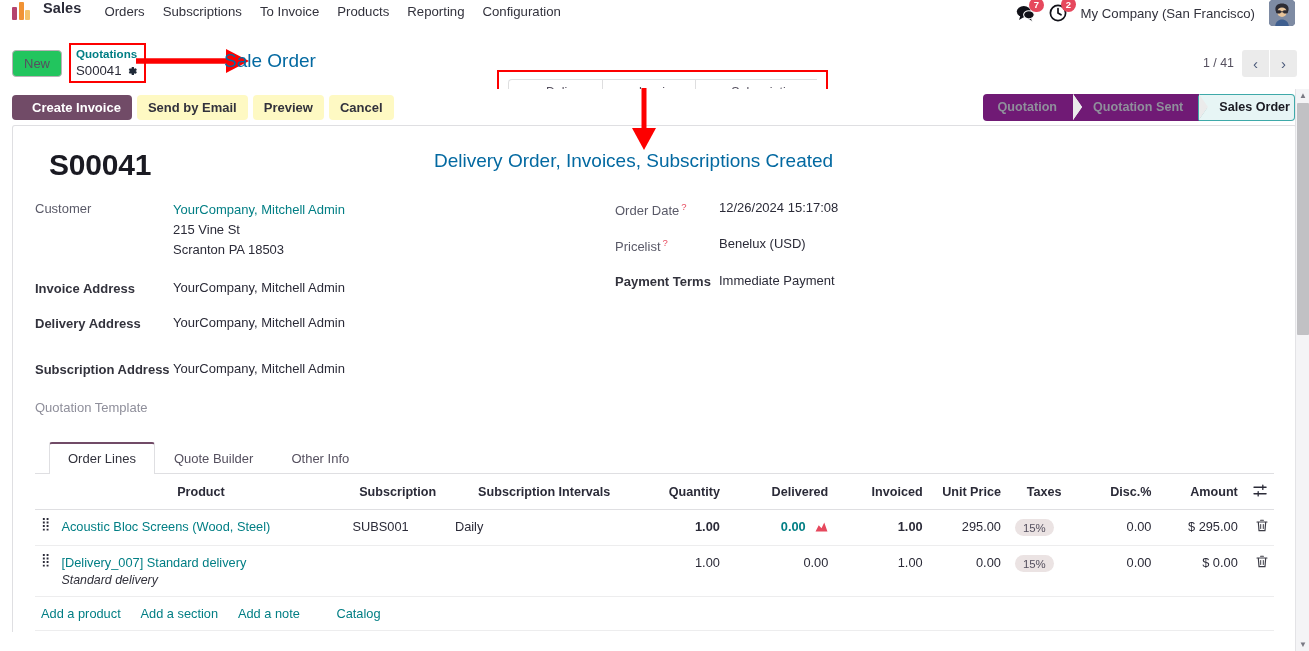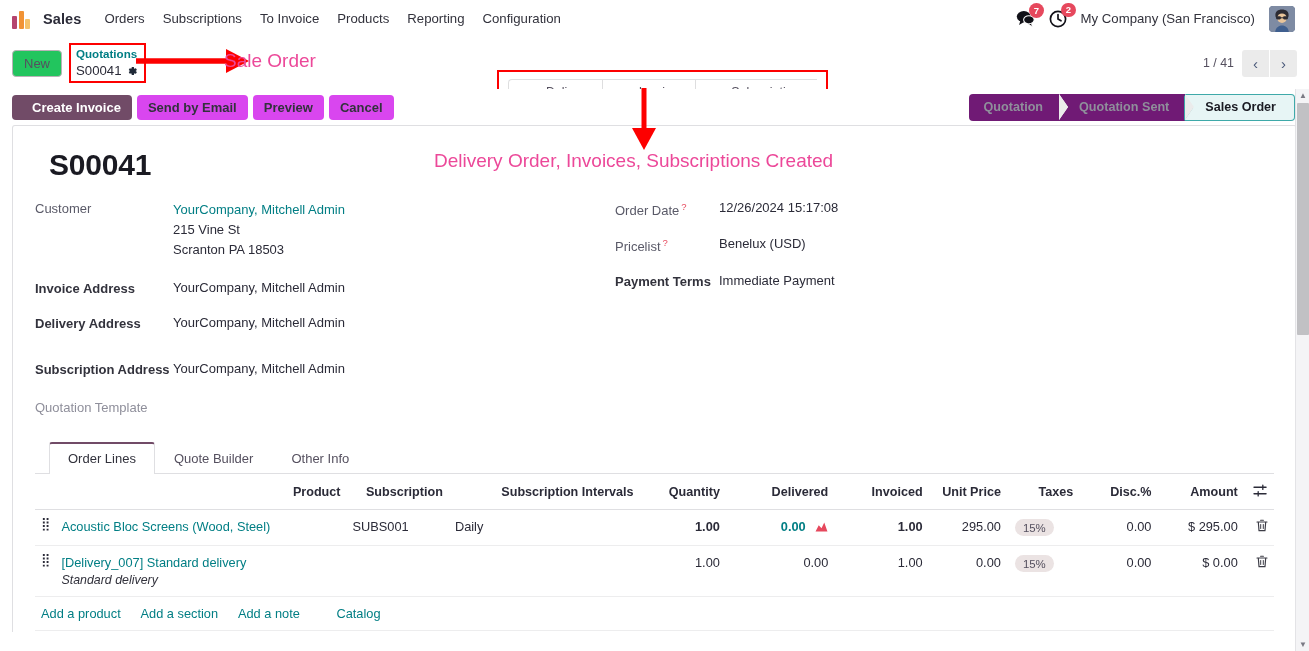--- a/index.html
+++ b/index.html
@@ -9,21 +9,21 @@
     overflow: hidden;
     background: #ffffff;
     font-family: "Liberation Sans", sans-serif;
     font-size: 13px;
     color: #1f2937;
   }
   #app { position: relative; width: 1309px; height: 651px; background: #ffffff; }
 
   
   .navbar {
-    height: 37px; display: flex; align-items: center;
+    height: 37px; display: flex; align-items: flex-start;
     background: #ffffff; padding: 0 10px 0 12px;
     position: relative; z-index: 5;
   }
   .brand-logo {
     width: 22px; height: 20px; margin-right: 9px;
     display: flex; align-items: flex-end; gap: 1.5px;
   }
   .brand-logo i { display: block; width: 5px; border-radius: 1px; }
   .bl1 { height: 13px; background: #b5446e; }
   .bl2 { height: 18px; background: #f19335; }
@@ -94,21 +94,21 @@
   
   .action-bar {
     display: flex; align-items: center; padding: 0 14px 0 12px;
     height: 36px; background: #ffffff; position: relative;
   }
   .btn {
     font-size: 13px; border-radius: 4px; padding: 5px 11px;
     cursor: pointer; font-family: inherit; border: none; margin-right: 5px;
   }
   .btn-primary { background: #714b67; color: #fff; font-weight: bold; padding-left: 20px; }
-  .btn-secondary { background: #d946ef; color: #32323c; font-weight: bold; }
+  .btn-secondary { background: #fef9c3; color: #32323c; font-weight: bold; }
 
   .statusbar { margin-left: auto; display: flex; align-items: stretch; height: 27px; }
   .status-step {
     background: #701a75; color: #8f8f9b; font-size: 12.6px; font-weight: bold;
     display: flex; align-items: center; padding: 0 16px 0 20px;
     position: relative; cursor: pointer; white-space: nowrap;
   }
   .status-step:first-child { border-radius: 4px 0 0 4px; padding-left: 15px; }
   .status-step::after {
     content: ""; position: absolute; right: -9px; top: 0; z-index: 2;
@@ -116,21 +116,21 @@
     border-left: 9px solid #ebebeb;
   }
   .status-step::before {
     content: ""; position: absolute; left: 0px; top: 0; z-index: 1;
     border-top: 13.5px solid transparent; border-bottom: 13.5px solid transparent;
     border-left: 9px solid #ffffff;
   }
   .status-step:first-child::before { display: none; }
   .status-step.active {
     background: #e7f5f5; color: #1a1a22; border: 1px solid #3ea9a9;
-    border-left: none; border-radius: 0 4px 4px 0; padding-right: 18px;
+    border-left: none; border-radius: 0 4px 4px 0; padding-right: 4px;
   }
   .status-step.active::after { display: none; }
   .status-step.active::before { border-left-color: #3ea9a9; left: -1px; }
 
   
   .sheet-area { padding: 0 12px; background: #fff; }
   .sheet {
     border: 1px solid #dfdfe2; border-bottom: none; border-radius: 3px 3px 0 0;
     background: #fff; padding: 16px 22px 0 22px; position: relative;
     height: 507px; overflow: hidden;
@@ -162,21 +162,21 @@
   .tab.active {
     background: #fff; border-color: #dfdfe2; border-top: 2px solid #714b67;
     border-radius: 3px 3px 0 0; color: #32323c; padding-top: 7px;
   }
 
   
   table.lines { width: 100%; border-collapse: collapse; margin-top: 0; }
   table.lines th {
     font-size: 12.6px; font-weight: bold; color: #2b2b38;
     padding: 10px 6px 9px 6px; border-bottom: 1px solid #dfdfe2;
-    text-align: right; white-space: nowrap;
+    text-align: center; white-space: nowrap;
   }
   table.lines th.num, table.lines td.num { text-align: right; }
   table.lines td {
     font-size: 12.8px; color: #2b2b38; padding: 9px 6px;
     border-bottom: 1px solid #ededee; vertical-align: top;
   }
   .drag-handle { color: #b9b9c0; font-size: 11px; letter-spacing: -1px; line-height: .8; cursor: grab; width: 16px; }
   .prod-link { color: #017e84; cursor: pointer; }
   .prod-desc { font-style: italic; color: #32323c; font-size: 12.4px; display: block; margin-top: 3px; }
   .teal { color: #017e84; font-weight: bold; }
@@ -191,21 +191,21 @@
   .addlink { color: #017e84; font-size: 12.8px; margin-right: 17px; cursor: pointer; }
   .addlink.catalog { margin-left: 16px; margin-top: 48px; }
 
   
   .scrollbar { position: absolute; right: 0; top: 89px; width: 14px; height: 562px; background: #f4f4f6; border-left: 1px solid #e3e3e6; }
   .sb-arrow { width: 14px; height: 13px; display: flex; align-items: center; justify-content: center; color: #7a7a84; font-size: 8px; }
   .sb-thumb { position: absolute; top: 14px; left: 1px; width: 12px; height: 232px; background: #c1c1c4; border-radius: 1px; cursor: grab; }
   .sb-arrow.bottom { position: absolute; bottom: 0; left: 0; }
 
   
-  .anno { position: absolute; color: #ec4899; font-size: 18.5px; pointer-events: none; white-space: nowrap; }
+  .anno { position: absolute; color: #0369a1; font-size: 18.5px; pointer-events: none; white-space: nowrap; }
   .anno-arrow { position: absolute; pointer-events: none; }
 </style>
 </head>
 <body>
 
 <div id="app">
 
   <div class="navbar">
     <span class="brand-logo">
         <i class="bl1"></i>

